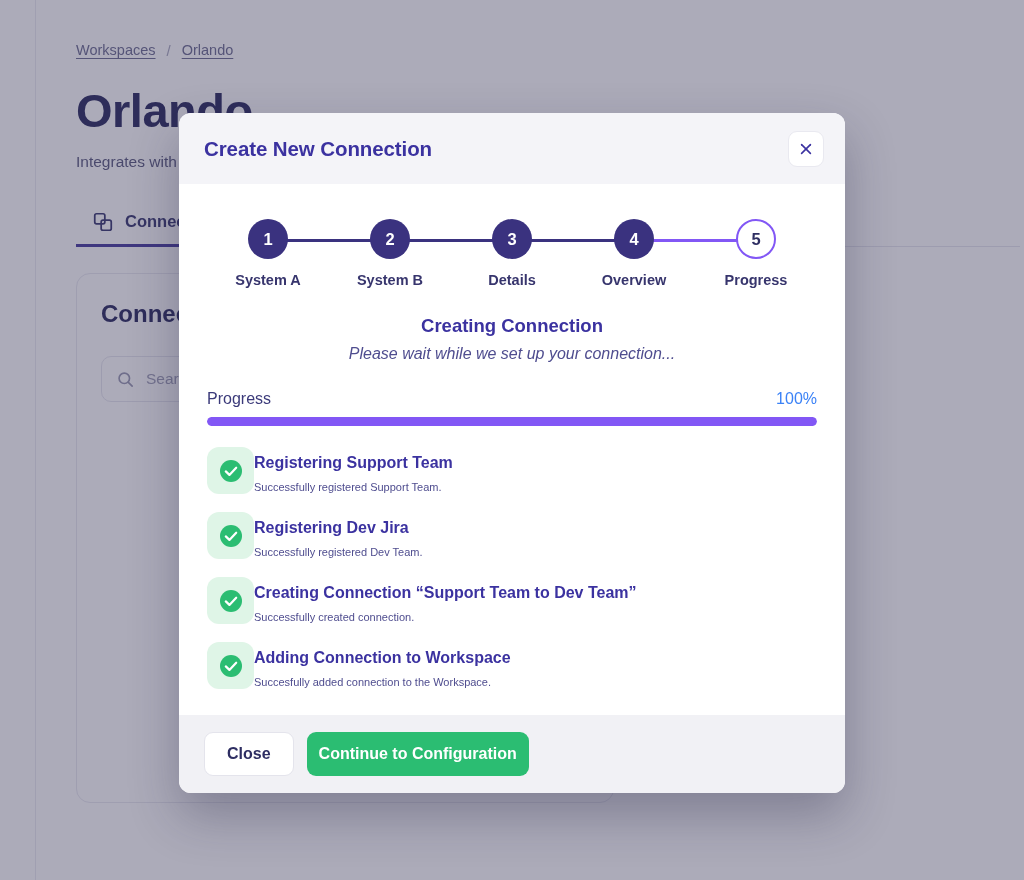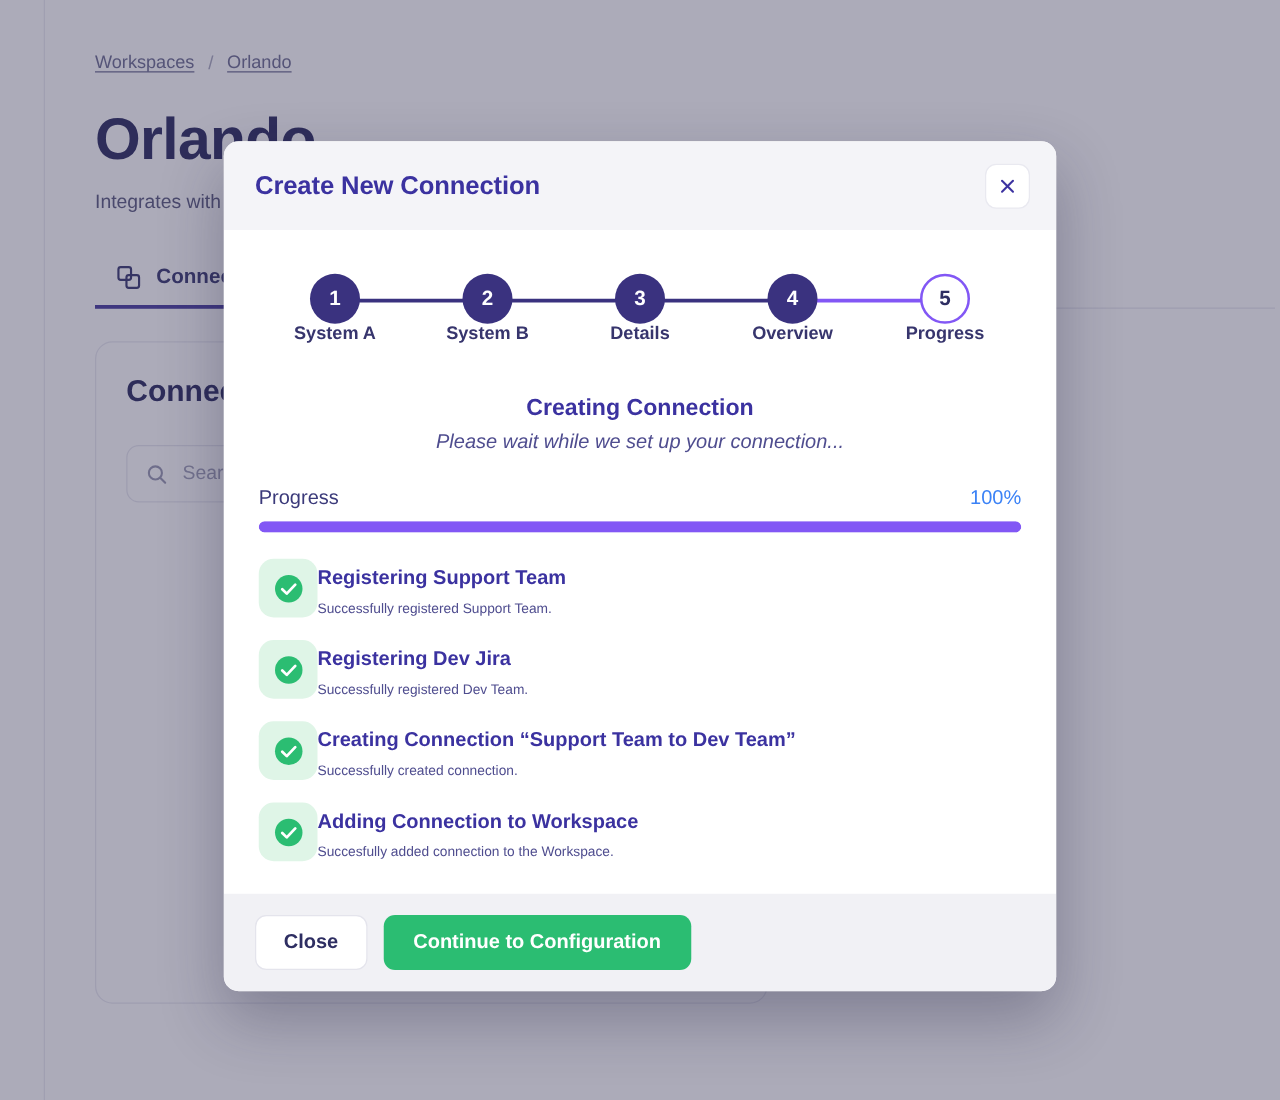--- a/index.html
+++ b/index.html
@@ -229,20 +229,21 @@
     color: #ffffff;
     position: relative;
     z-index: 2;
   }
   .step.current .step-dot {
     background: #ffffff;
     color: #2e2e62;
     border: 2.5px solid #8257f5;
   }
   .step-label {
+    margin-top: 13px;
     font-size: 14.5px;
     font-weight: 700;
     color: #37356d;
   }
 
   .status-head {
     margin-top: 20px;
     text-align: center;
     font-size: 18.5px;
     font-weight: 700;
@@ -326,21 +327,21 @@
     padding: 0 22px;
   }
   .btn-secondary {
     background: #ffffff;
     color: #2e2e62;
     border: 1px solid #e4e4ec;
   }
   .btn-primary {
     background: #2bbd72;
     color: #ffffff;
-    padding: 0 24px;
+    padding: 0 12px;
   }
 </style>
 </head>
 <body>
 
 <div class="page-root">
 
   <div class="app-shell">
 
     <div class="rail"></div>

